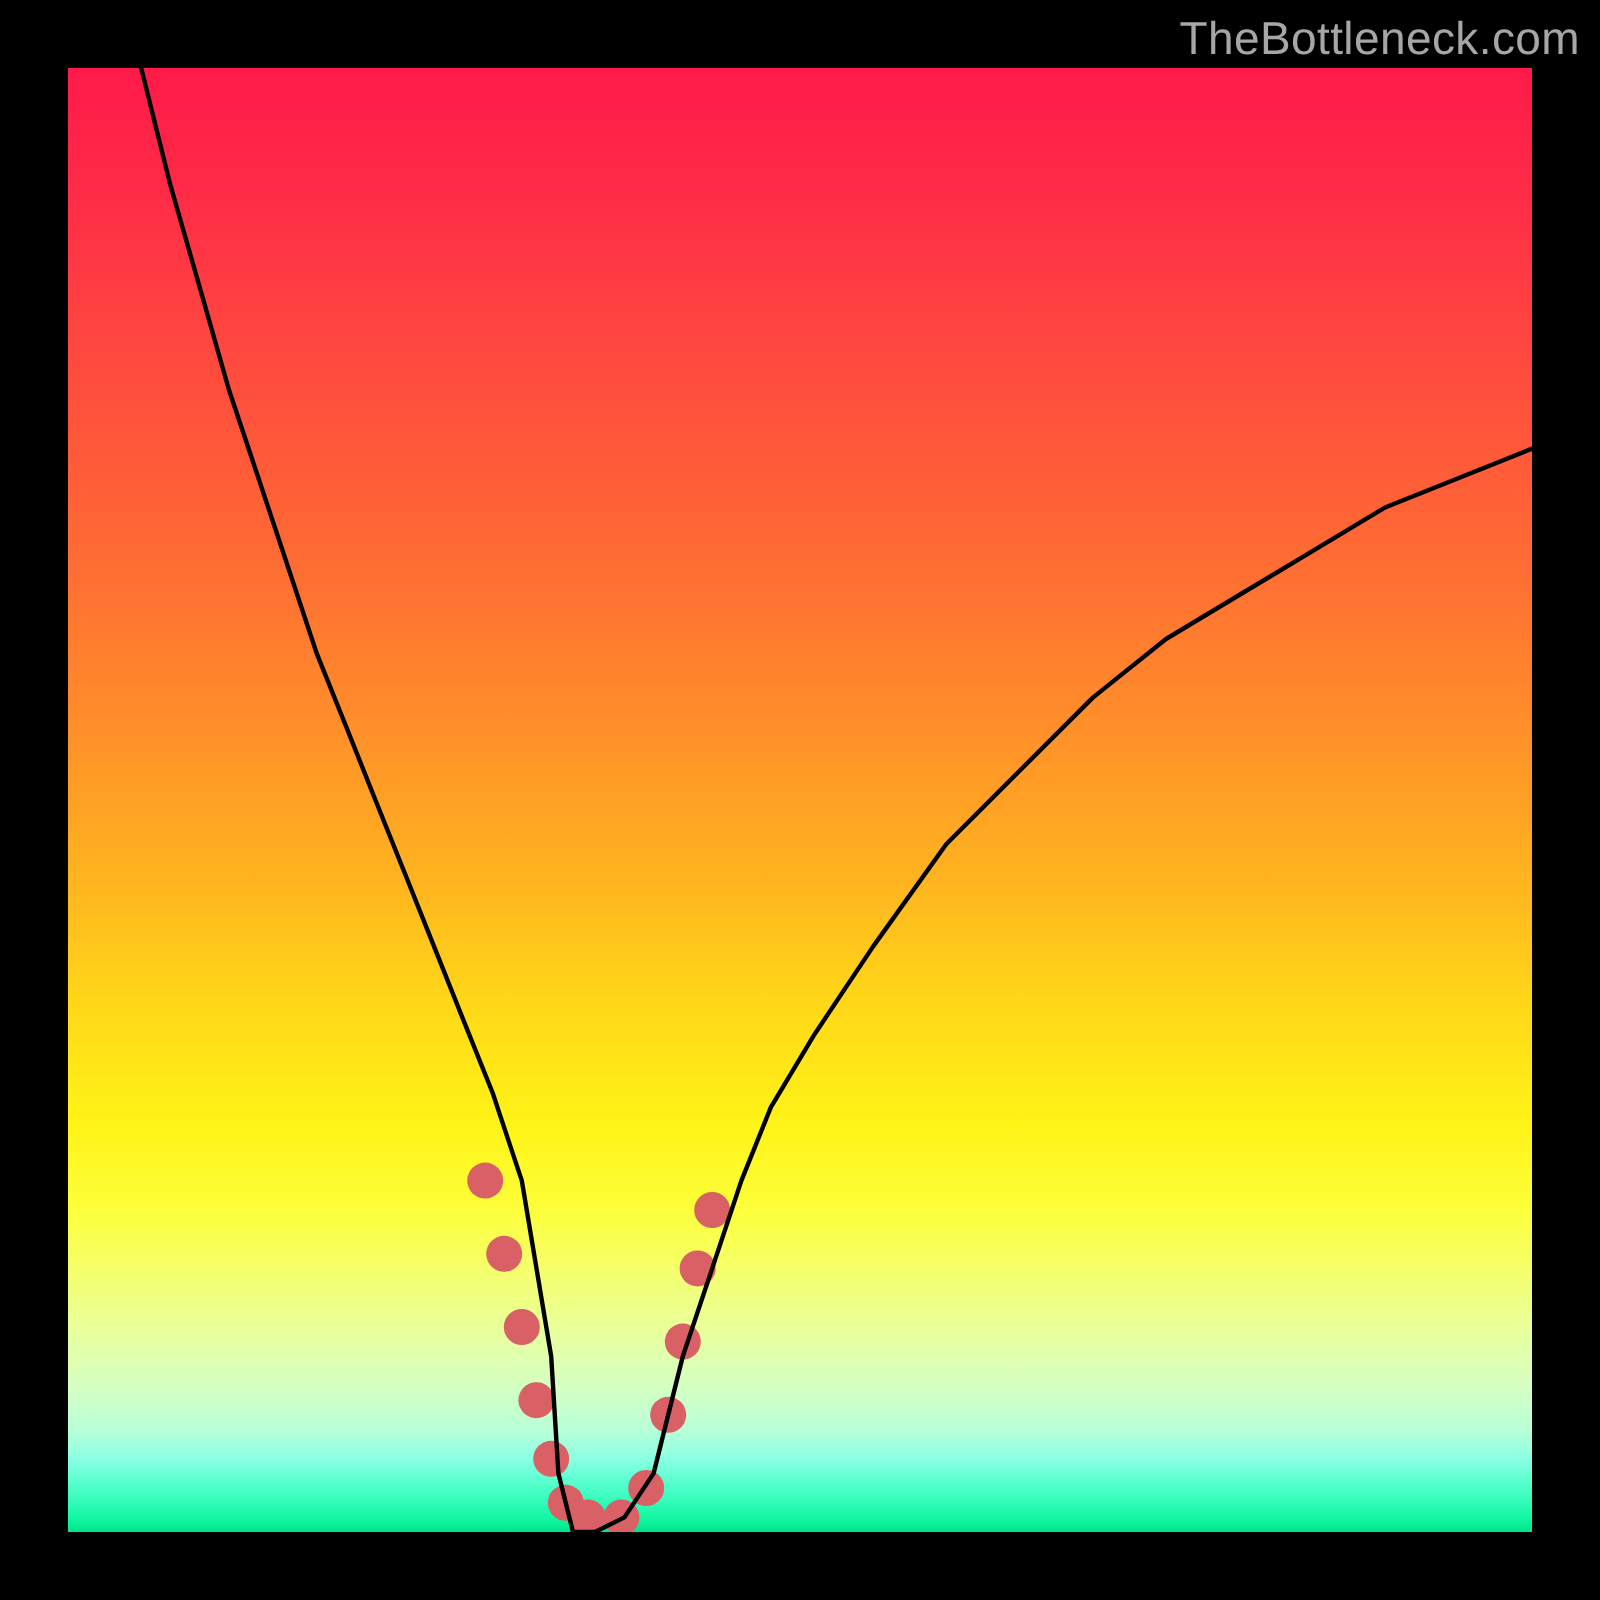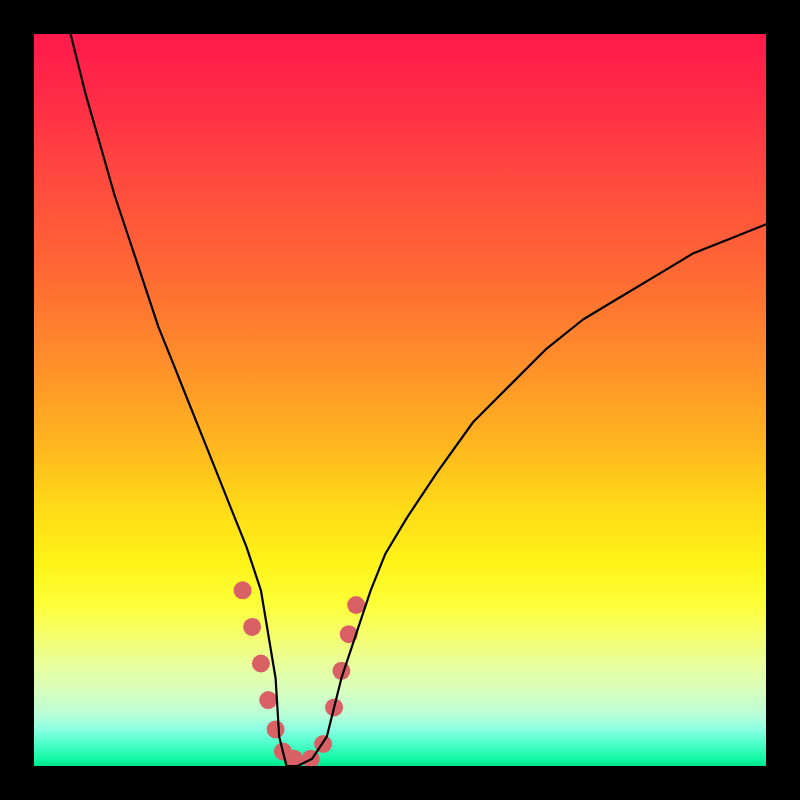--- a/index.html
+++ b/index.html
@@ -78,13 +78,14 @@
           <circle cx="276.7" cy="724.7" r="9" fill="#d96065"></circle>
           <circle cx="289.1" cy="710.0" r="9" fill="#d96065"></circle>
           <circle cx="300.1" cy="673.4" r="9" fill="#d96065"></circle>
           <circle cx="307.4" cy="636.8" r="9" fill="#d96065"></circle>
           <circle cx="314.8" cy="600.2" r="9" fill="#d96065"></circle>
           <circle cx="322.1" cy="571.0" r="9" fill="#d96065"></circle>
         </g>
       <path id="curve" fill="none" stroke="#000" stroke-width="2.2" stroke-linecap="round" stroke-linejoin="round" d="M36.6 0.0 L51.2 58.6 L65.9 109.8 L80.5 161.0 L95.2 205.0 L109.8 248.9 L124.4 292.8 L139.1 329.4 L153.7 366.0 L168.4 402.6 L183.0 439.2 L197.6 475.8 L212.3 512.4 L226.9 556.3 L241.6 644.2 L245.2 702.7 L252.5 732.0 L263.5 732.0 L278.2 724.7 L292.8 702.7 L307.4 644.2 L322.1 600.2 L336.7 556.3 L351.4 519.7 L373.3 483.1 L402.6 439.2 L439.2 388.0 L475.8 351.4 L512.4 314.8 L549.0 285.5 L585.6 263.5 L622.2 241.6 L658.8 219.6 L695.4 205.0 L732.0 190.3"></path>
     </svg>
   </div>
+  <div class="watermark">TheBottleneck.com</div>
 </div>
 
 </body></html>

